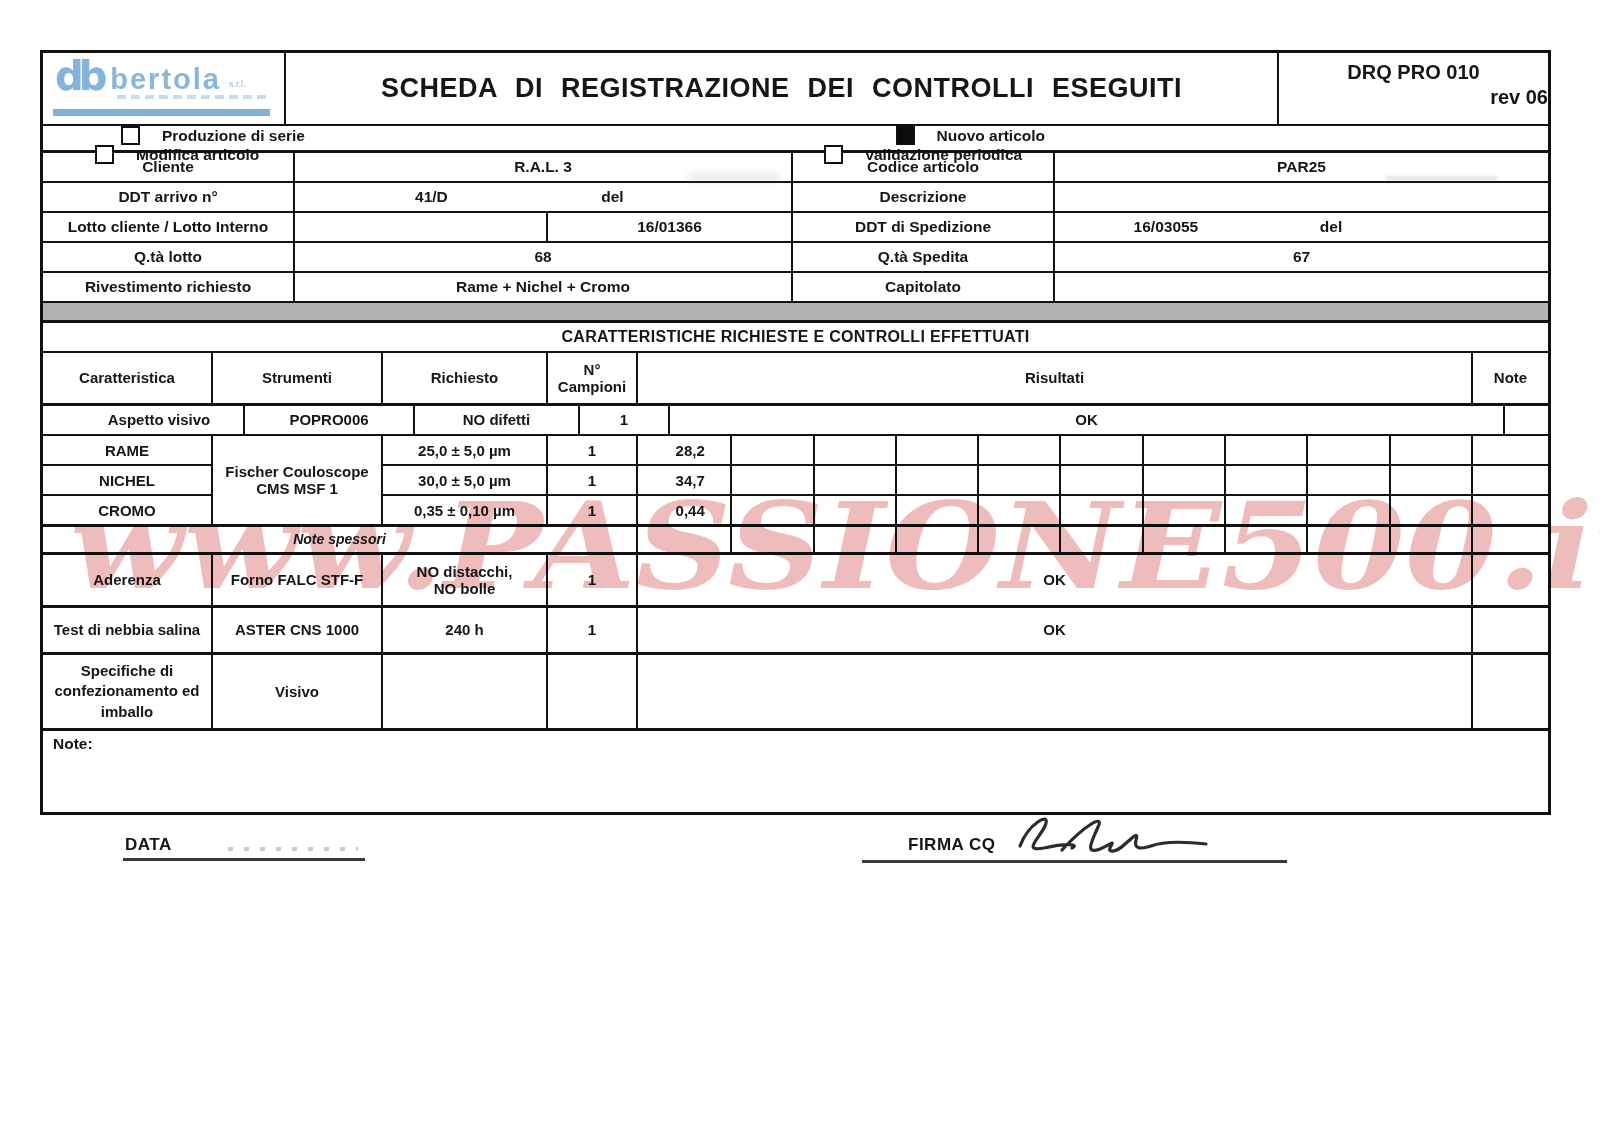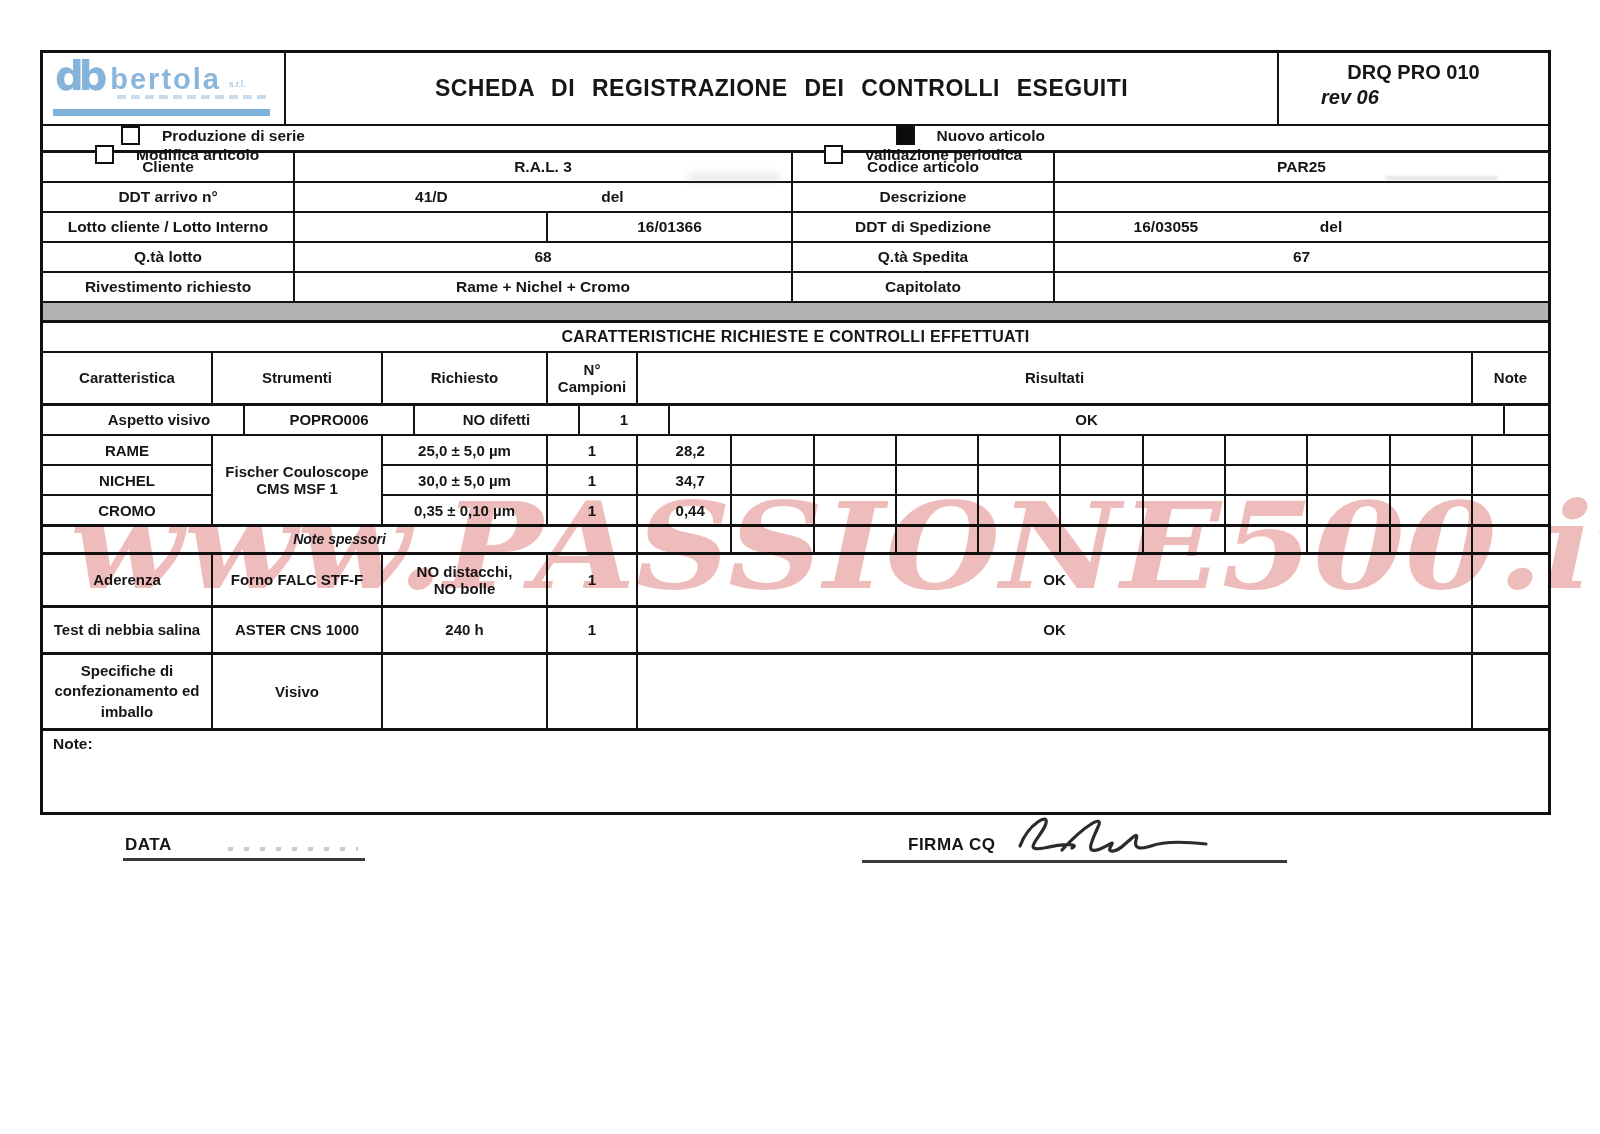--- a/index.html
+++ b/index.html
@@ -21,24 +21,24 @@
   .hdr { height: 73px; display: grid; grid-template-columns: 243px 1fr 269px; }
   .logo-cell { position: relative; padding: 7px 10px 0 12px; }
   .logo-line1 { display:flex; align-items:flex-end; gap:8px; }
   .logo-mark { font-weight:bold; font-size:40px; line-height:.8; color:#85b3da; letter-spacing:-5px;
                text-shadow: 0 0 1px #9cc3e2; font-family:"DejaVu Sans", sans-serif; }
   .logo-name { font-size:29px; line-height:.9; color:#8ab6dc; letter-spacing:2px; font-weight:bold; }
   .logo-suffix { font-size:9px; color:#8ab6dc; padding-bottom:3px; }
   .logo-tagline { margin:3px 0 0 62px; width:150px; height:4px; opacity:.55;
      background: repeating-linear-gradient(90deg,#9cc0de 0 9px, transparent 9px 14px); }
   .logo-bar { position:absolute; left:10px; right:14px; bottom:8px; height:7px; background:#7fb2d9; }
-  .title-cell { font-weight:bold; font-size:23px; word-spacing:10px; letter-spacing:.5px; }
+  .title-cell { font-weight:bold; font-size:27px; word-spacing:10px; letter-spacing:.5px; }
   .drq-cell { padding-top:8px; font-weight:bold; font-size:20px; }
   .drq-code { text-align:center; }
-  .drq-rev { text-align:left; padding-left:42px; margin-top:2px;font-style:italic; }
+  .drq-rev { text-align:right; padding-left:42px; margin-top:2px; }
 
   
   .cbrow { height:27px; display:grid; grid-template-columns:repeat(2,1fr); align-items:center; }
   .cb-item { display:flex; align-items:center; gap:22px; font-weight:bold; font-size:15.5px; }
   .cb-item:nth-child(1){ padding-left:78px; }
   .cb-item:nth-child(2){ padding-left:100px; }
   .cb-item:nth-child(3){ padding-left:52px; }
   .cb-item:nth-child(4){ padding-left:28px; }
   .cb-box { width:19px; height:19px; border:2.5px solid #101010; background:#fff; flex:0 0 auto; }
   .cb-box.checked { background:#0b0b0b; }

